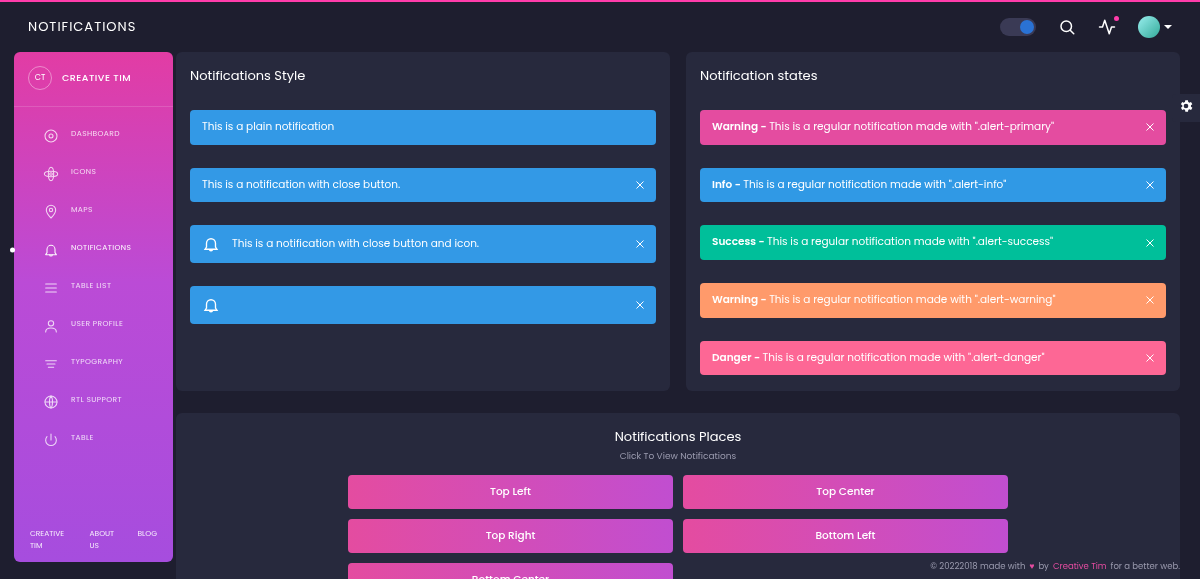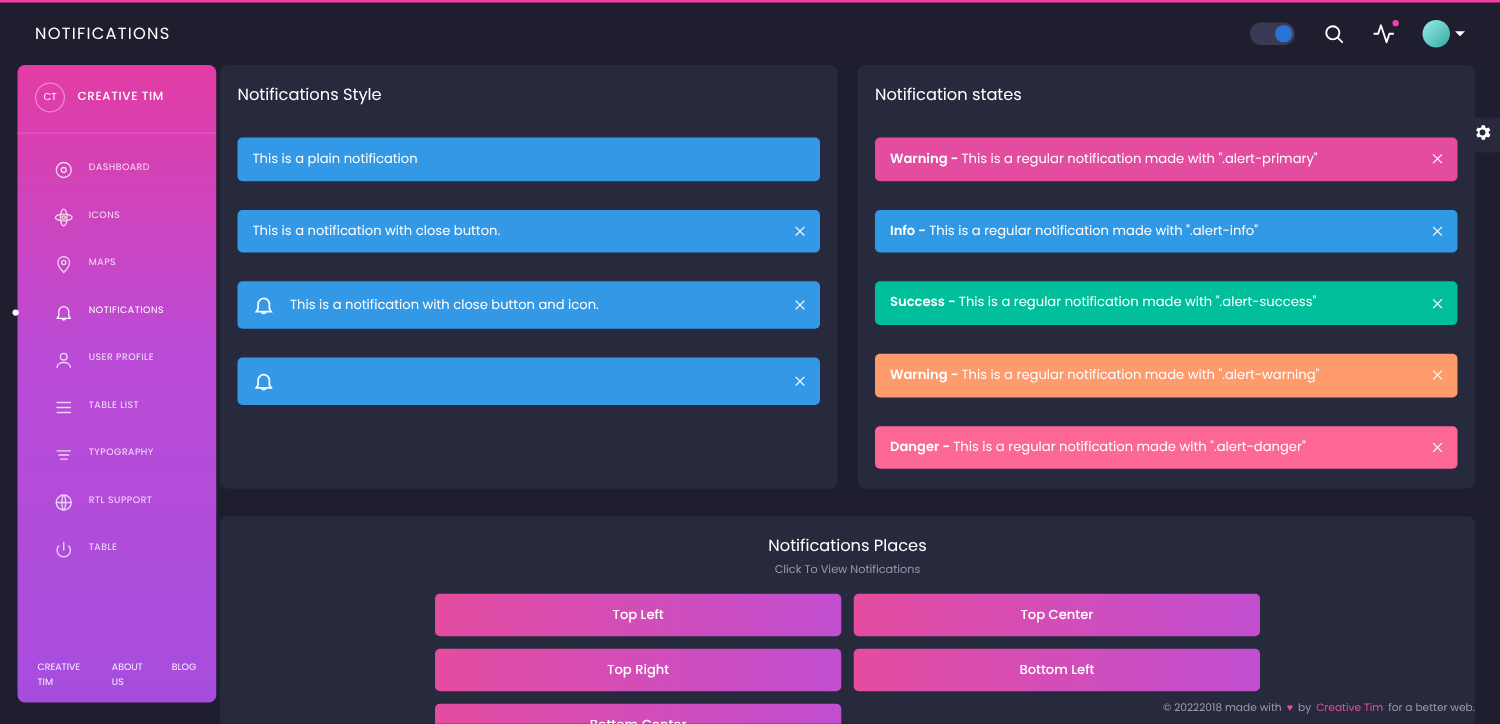--- a/index.html
+++ b/index.html
@@ -138,35 +138,35 @@
           <svg viewBox="0 0 24 24">
             <path d="M18 16v-5a6 6 0 0 0-12 0v5l-2 3h16z"></path>
             <path d="M10 19a2 2 0 0 0 4 0"></path>
           </svg>
         </span>
       <span>NOTIFICATIONS</span>
     </div>
     <div class="nav-item">
       <span class="icon">
           <svg viewBox="0 0 24 24">
-            <circle cx="12" cy="8" r="4"></circle>
-            <path d="M4 21c0-4 4-6 8-6s8 2 8 6"></path>
-          </svg>
-        </span>
-      <span>USER PROFILE</span>
-    </div>
-    <div class="nav-item">
-      <span class="icon">
-          <svg viewBox="0 0 24 24">
             <line x1="4" y1="6" x2="20" y2="6"></line>
             <line x1="4" y1="12" x2="20" y2="12"></line>
             <line x1="4" y1="18" x2="20" y2="18"></line>
           </svg>
         </span>
       <span>TABLE LIST</span>
+    </div>
+    <div class="nav-item">
+      <span class="icon">
+          <svg viewBox="0 0 24 24">
+            <circle cx="12" cy="8" r="4"></circle>
+            <path d="M4 21c0-4 4-6 8-6s8 2 8 6"></path>
+          </svg>
+        </span>
+      <span>USER PROFILE</span>
     </div>
     <div class="nav-item">
       <span class="icon">
           <svg viewBox="0 0 24 24">
             <line x1="4" y1="7" x2="20" y2="7"></line>
             <line x1="6" y1="12" x2="18" y2="12"></line>
             <line x1="8" y1="17" x2="16" y2="17"></line>
           </svg>
         </span>
       <span>TYPOGRAPHY</span>

